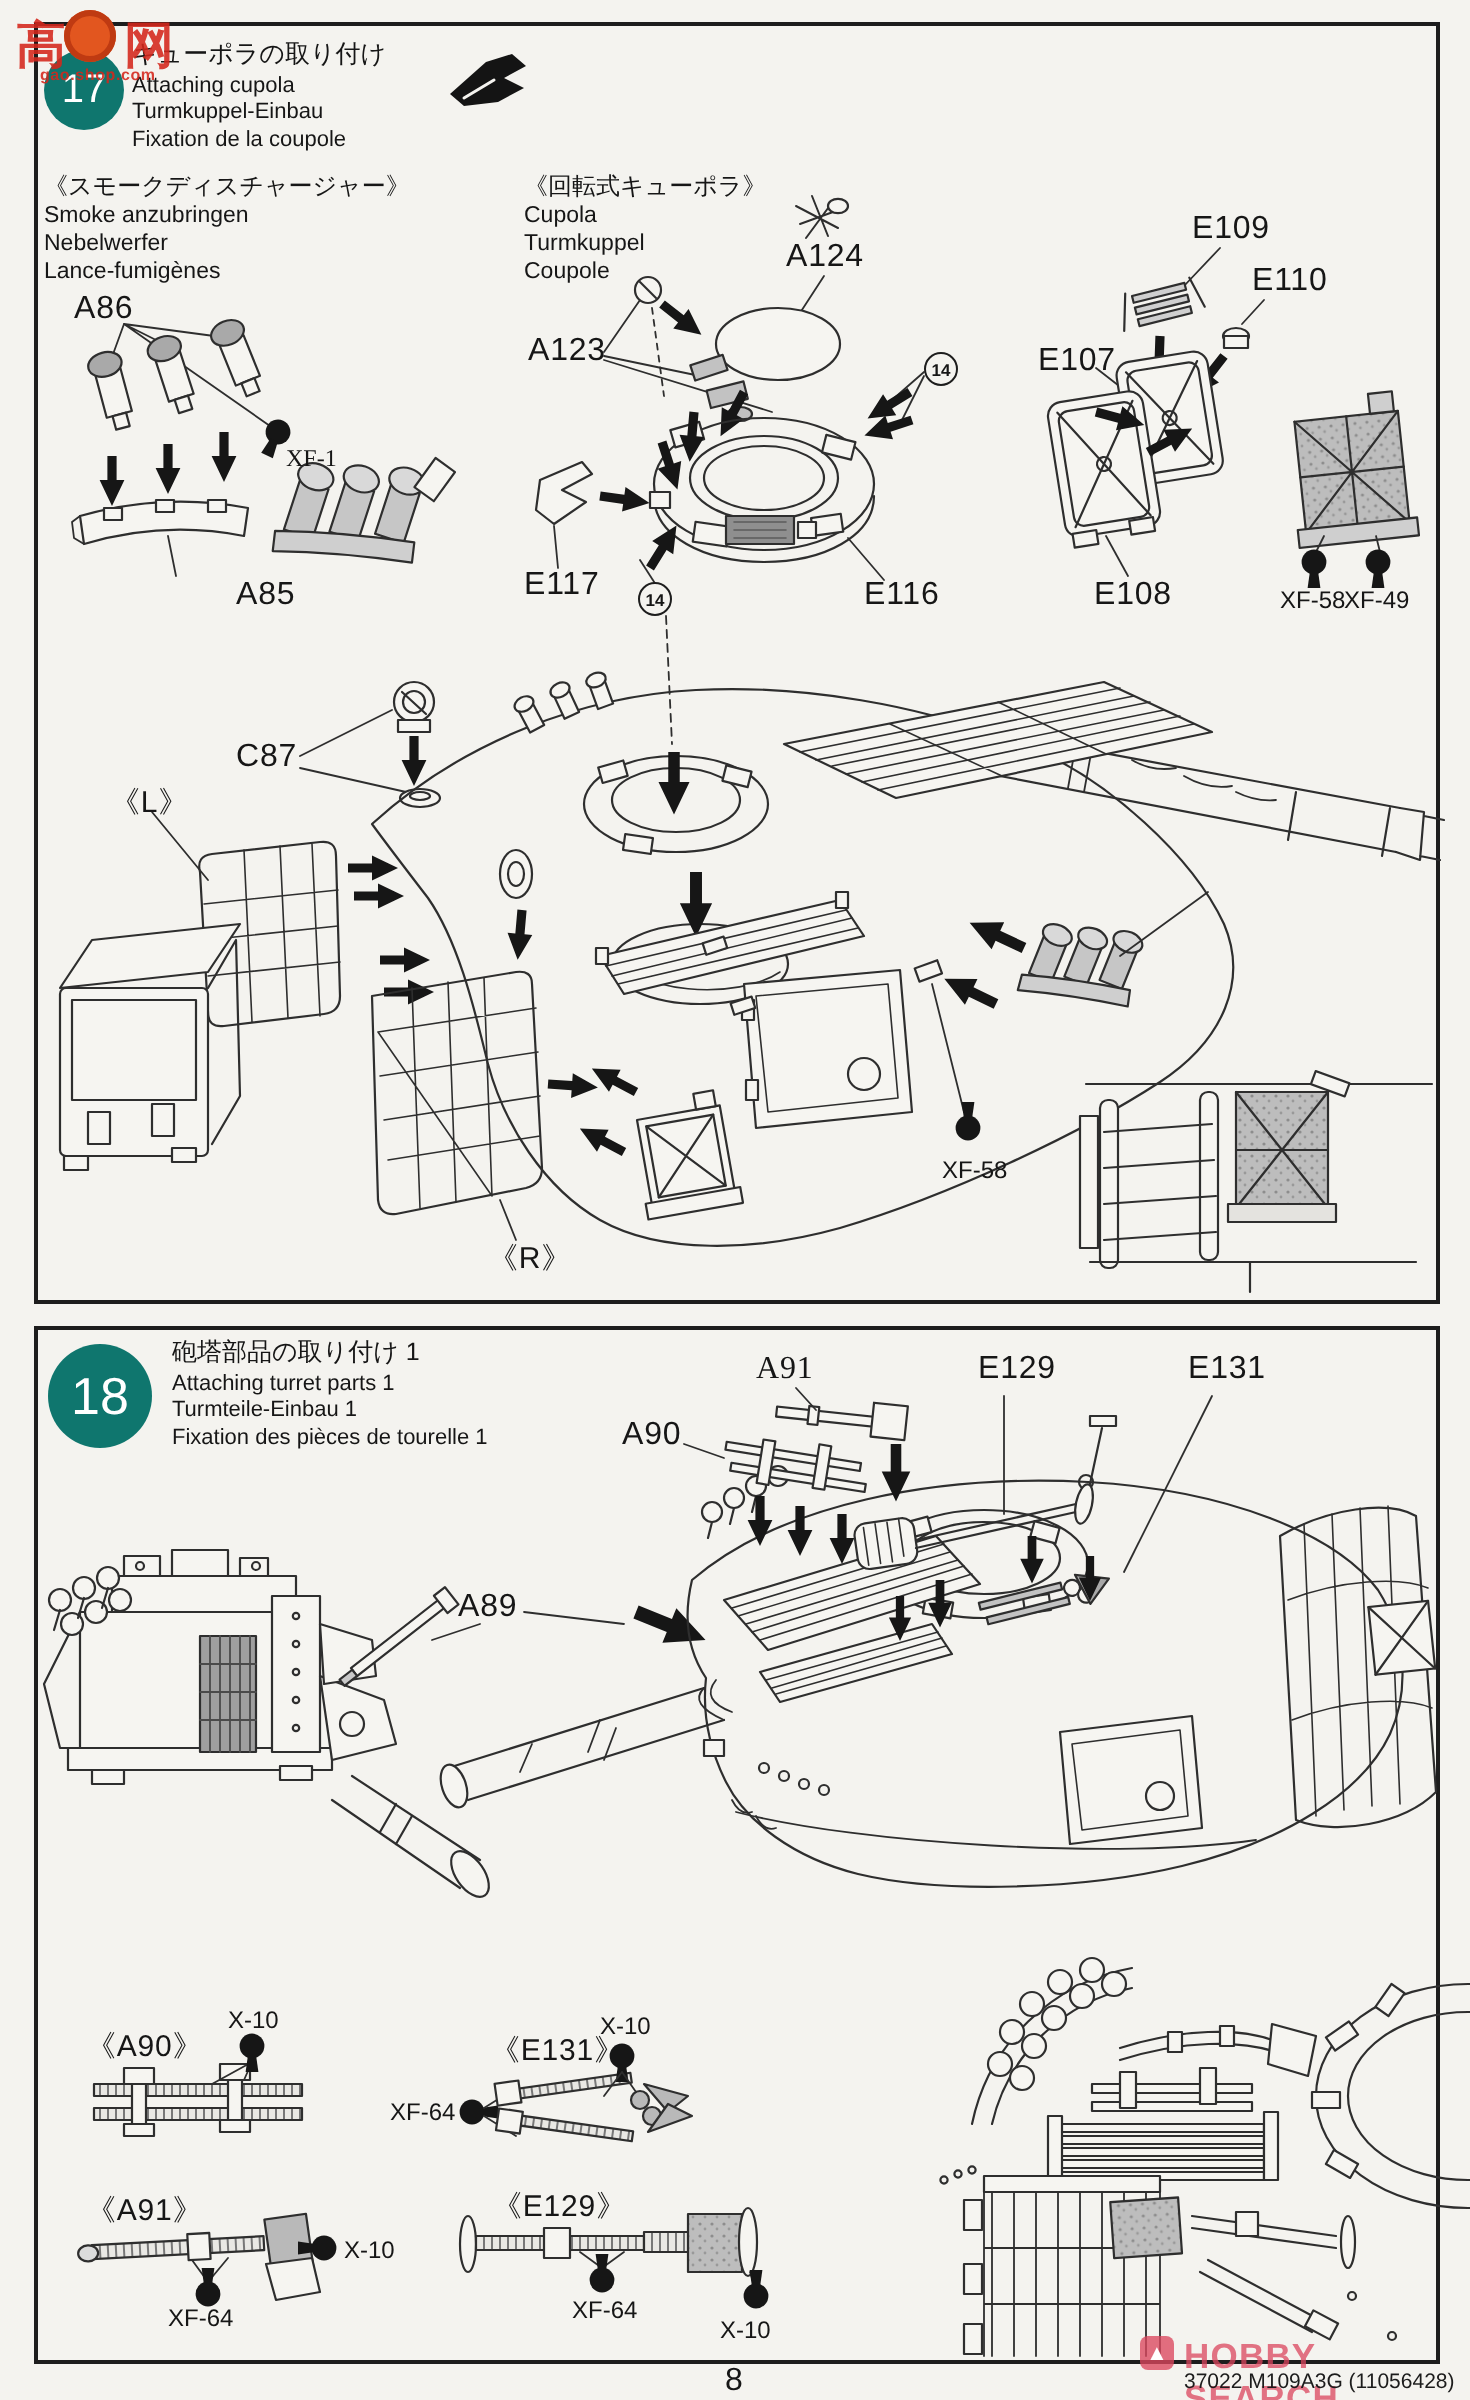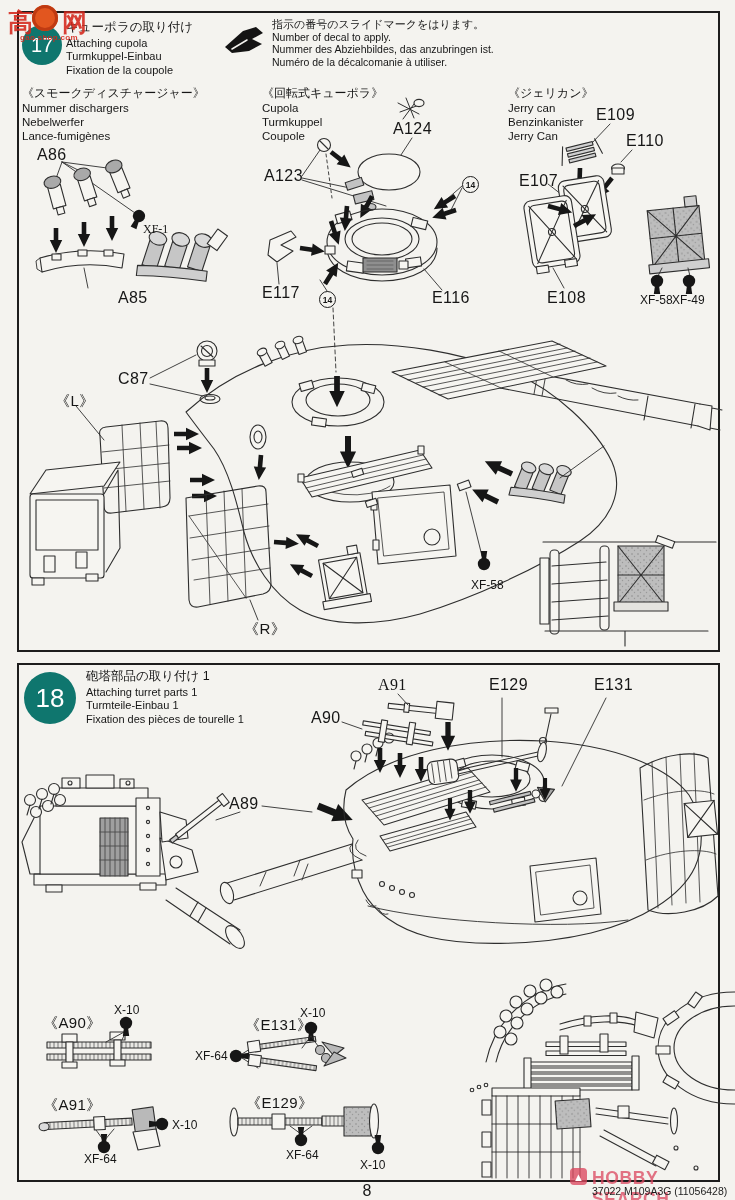--- a/index.html
+++ b/index.html
@@ -526,44 +526,32 @@
   </svg>
 
   <div class="stepc" style="left:22px;top:25px;width:40px;height:40px;font-size:20px;">17</div>
   <div class="abs hdr" style="left:66px;top:21px;">
     <div class="ja">キューポラの取り付け</div>
     <div>Attaching cupola</div>
     <div>Turmkuppel-Einbau</div>
     <div>Fixation de la coupole</div>
   </div>
 
-  <div class="abs note" style="left:272px;top:18px;">
-    <div class="ja">指示の番号のスライドマークをはります。</div>
-    <div>Number of decal to apply.</div>
-    <div>Nummer des Abziehbildes, das anzubringen ist.</div>
-    <div>Numéro de la décalcomanie à utiliser.</div>
-  </div>
 
   <div class="abs sec" style="left:22px;top:86px;">
     <div class="ja">《スモークディスチャージャー》</div>
-    <div>Nummer dischargers</div>
+    <div>Smoke anzubringen</div>
     <div>Nebelwerfer</div>
     <div>Lance-fumigènes</div>
   </div>
   <div class="abs sec" style="left:262px;top:86px;">
     <div class="ja">《回転式キューポラ》</div>
     <div>Cupola</div>
     <div>Turmkuppel</div>
     <div>Coupole</div>
-  </div>
-  <div class="abs sec" style="left:508px;top:86px;">
-    <div class="ja">《ジェリカン》</div>
-    <div>Jerry can</div>
-    <div>Benzinkanister</div>
-    <div>Jerry Can</div>
   </div>
 
   <span class="abs lbl" style="left:37px;top:146px;">A86</span>
   <span class="abs lbl sm" style="left:143px;top:222px;font-family:Liberation Serif, serif;">XF-1</span>
   <span class="abs lbl" style="left:74px;top:289px;margin-left:44px;">A85</span>
   <span class="abs lbl" style="left:264px;top:167px;">A123</span>
   <span class="abs lbl" style="left:393px;top:120px;">A124</span>
   <span class="abs lbl" style="left:262px;top:284px;">E117</span>
   <span class="abs lbl" style="left:432px;top:289px;">E116</span>
   <span class="circ14" style="left:462px;top:176px;">14</span>

